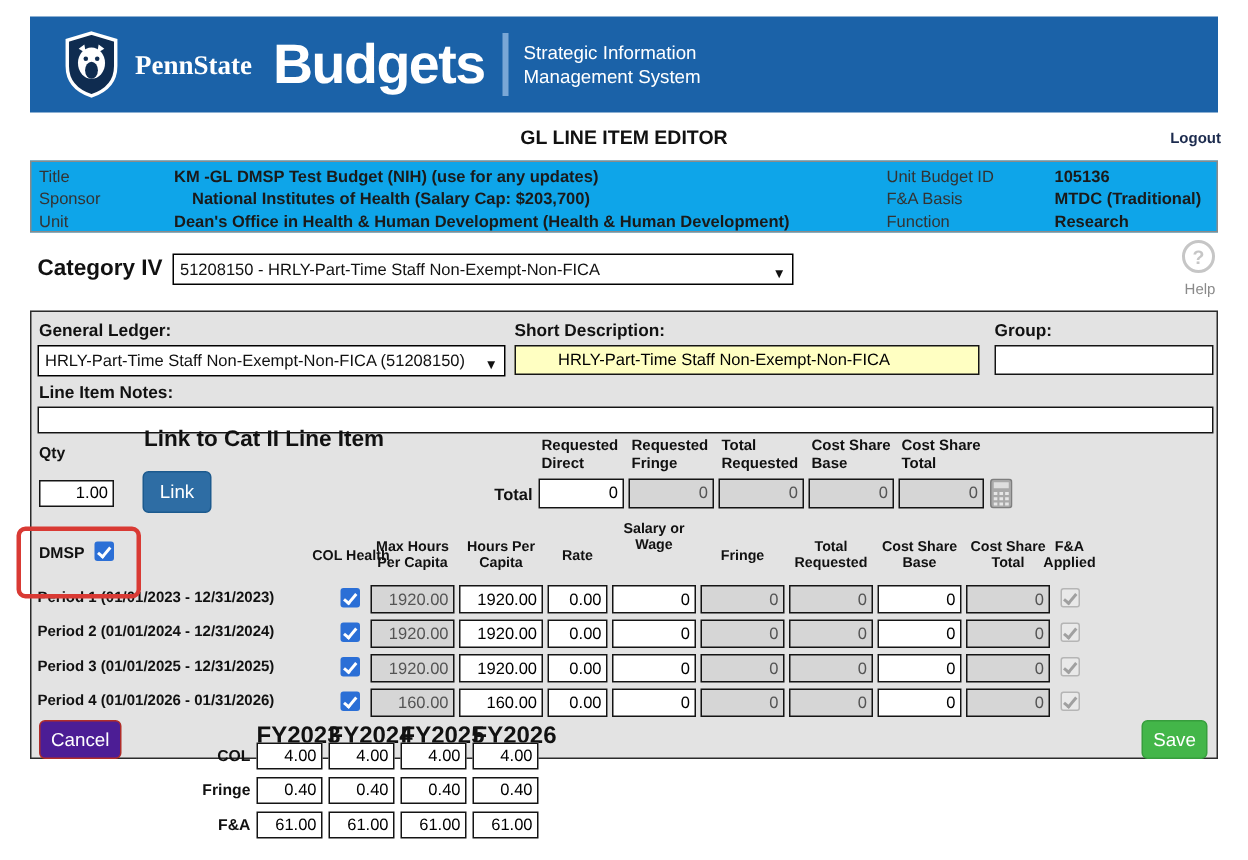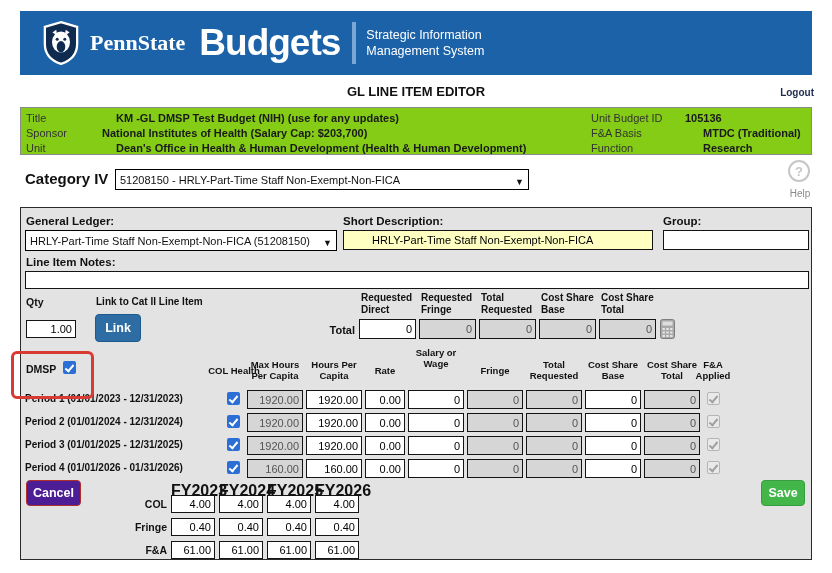--- a/index.html
+++ b/index.html
@@ -3,62 +3,62 @@
 <meta charset="utf-8">
 <style>
   html,body{margin:0;padding:0;background:#fff;}
   .page{position:relative;width:832px;height:573px;background:#fff;
         font-family:"Liberation Sans",sans-serif;color:#111;overflow:hidden;}
 
   
   .topbar{position:absolute;left:20px;top:11px;width:792px;height:64px;background:#1b62a8;
           display:flex;align-items:center;}
   .logo-wrap{margin-left:22px;width:38px;height:46px;}
-  .brand{color:#fff;font-family:"Liberation Serif",serif;font-weight:bold;font-size:22px;margin-left:10px;}
+  .brand{color:#fff;font-family:"Liberation Serif",serif;font-weight:bold;font-size:18px;margin-left:10px;}
   .appname{color:#fff;font-weight:bold;font-size:37px;letter-spacing:-1px;margin-left:14px;}
   .tagdiv{width:4px;height:42px;background:#7aa7d6;margin-left:12px;}
   .tagline{color:#fff;font-size:12.5px;line-height:1.3;margin-left:10px;}
 
   .pagetitle{position:absolute;left:0;top:84px;width:832px;text-align:center;
              font-weight:bold;font-size:13px;color:#111;}
   .logout{position:absolute;right:18px;top:87px;font-weight:bold;font-size:10px;color:#1c2b4e;cursor:pointer;margin-left:43px;}
 
   
-  .infopanel{position:absolute;left:20px;top:107px;width:792px;height:48px;background:#84cc16;
+  .infopanel{position:absolute;left:20px;top:107px;width:792px;height:48px;background:#0ea5e9;
              border:1px solid #8a8a8a;box-sizing:border-box;font-size:11px;}
   .inf-lab{position:absolute;color:#333;}
   .inf-val{position:absolute;font-weight:bold;color:#1a1a1a;}
 
   
   .cat-label{position:absolute;left:25px;top:170px;font-weight:bold;font-size:15px;}
   .sel{position:absolute;background:#fff;border:1.6px solid #000;box-sizing:border-box;
        font-size:11px;line-height:18px;padding:1px 18px 0 4px;white-space:nowrap;overflow:hidden;cursor:pointer;}
   .sel .chev{position:absolute;right:4px;top:3px;font-size:9px;color:#111;}
   .help-circle{position:absolute;left:788px;top:160px;width:22px;height:22px;border-radius:50%;
                border:2px solid #c6c6c6;color:#c6c6c6;font-weight:bold;font-size:13px;
                display:flex;align-items:center;justify-content:center;cursor:pointer;box-sizing:border-box;}
   .help-text{position:absolute;left:782px;top:188px;width:36px;text-align:center;font-size:10px;color:#8a8a8a;}
 
   
-  .panel{position:absolute;left:20px;top:207px;width:792px;height:353px;background:#e3e3e3;
+  .panel{position:absolute;left:20px;top:207px;width:792px;height:299px;background:#e3e3e3;
          border:1.5px solid #2b2b2b;box-sizing:border-box;}
   .lab{position:absolute;font-weight:bold;font-size:11.5px;color:#111;white-space:nowrap;}
   input.fld{position:absolute;height:20px;border:1.5px solid #141414;background:#fff;
             font-family:"Liberation Sans",sans-serif;font-size:11px;padding:0 3px;box-sizing:border-box;}
   input.num{text-align:right;}
   input.gray{background:#d6d6d6;}
   input.yellow{background:#ffffc2;}
 
   .cb{position:absolute;width:13px;height:13px;background:#2b6fd6;border-radius:2px;cursor:pointer;}
   .cb::after{content:"";position:absolute;left:4px;top:1.5px;width:3px;height:7px;
              border:solid #fff;border-width:0 2px 2px 0;transform:rotate(40deg);}
   .cb.dis{background:#e9e9e9;border:1px solid #b5b5b5;box-sizing:border-box;cursor:default;}
   .cb.dis::after{border-color:#a0a0a0;left:3px;top:0.5px;}
 
-  .btn{position:absolute;border-radius:4px;color:#fff;font-weight:bold;text-align:left;cursor:pointer;
+  .btn{position:absolute;border-radius:4px;color:#fff;font-weight:normal;text-align:left;cursor:pointer;
        font-size:12.5px;display:flex;align-items:center;justify-content:center;box-sizing:border-box;}
   .btn-link{background:#2e6da4;border:1px solid #1c5a8e;}
   .btn-cancel{background:#4c1d95;border:1px solid #b02d29;}
   .btn-save{background:#43b649;border:1px solid #379e3d;}
 
   .colhead{position:absolute;font-weight:bold;font-size:10px;line-height:1.2;color:#111;}
   .gridhead{position:absolute;font-weight:bold;font-size:9.5px;line-height:1.15;color:#111;
             display:flex;align-items:center;justify-content:center;text-align:center;}
   .plabel{position:absolute;left:4px;font-weight:bold;font-size:10px;white-space:nowrap;color:#111;}
   .total-lab{position:absolute;font-weight:bold;font-size:11px;text-align:right;}
@@ -95,26 +95,26 @@
     </div>
   </div>
 
   <div class="pagetitle">GL LINE ITEM EDITOR</div>
   <div class="logout">Logout</div>
 
   <div class="infopanel">
     <div class="inf-lab" style="left:5px;top:4px">Title</div>
     <div class="inf-val" style="left:95px;top:4px">KM -GL DMSP Test Budget (NIH) (use for any updates)</div>
     <div class="inf-lab" style="left:5px;top:19px">Sponsor</div>
-    <div class="inf-val" style="left:81px;top:19px">National Institutes of Health (Salary Cap: $203,700)</div>
+    <div class="inf-val" style="left:107px;top:19px">National Institutes of Health (Salary Cap: $203,700)</div>
     <div class="inf-lab" style="left:5px;top:34px">Unit</div>
     <div class="inf-val" style="left:95px;top:34px">Dean's Office in Health &amp; Human Development (Health &amp; Human Development)</div>
 
     <div class="inf-lab" style="left:570px;top:4px">Unit Budget ID</div>
-    <div class="inf-val" style="left:664px;top:4px">105136</div>
+    <div class="inf-val" style="left:682px;top:4px">105136</div>
     <div class="inf-lab" style="left:570px;top:19px">F&amp;A Basis</div>
     <div class="inf-val" style="left:682px;top:19px">MTDC (Traditional)</div>
     <div class="inf-lab" style="left:570px;top:34px">Function</div>
     <div class="inf-val" style="left:682px;top:34px">Research</div>
   </div>
 
   <div class="cat-label">Category IV</div>
   <div class="sel" style="left:115px;top:169px;width:414px;height:21px">
     <span>51208150 - HRLY-Part-Time Staff Non-Exempt-Non-FICA</span>
     <span class="chev">▼</span>
@@ -132,21 +132,21 @@
       <span>HRLY-Part-Time Staff Non-Exempt-Non-FICA (51208150)</span>
       <span class="chev">▼</span>
     </div>
     <input class="fld yellow" style="left: 322px; top: 22px; width: 310px; padding-left: 28px;" value="HRLY-Part-Time Staff Non-Exempt-Non-FICA">
     <input class="fld" style="left: 642px; top: 22px; width: 146px;" value="">
 
     <div class="lab" style="left:5px;top:48px">Line Item Notes:</div>
     <input class="fld" style="left: 4px; top: 63px; width: 784px; height: 18px;" value="">
 
     <div class="lab" style="left:5px;top:88px;font-size:10.5px">Qty</div>
-    <div class="lab" style="left:75px;top:88px;font-size:10px">Link to Cat II Line Item</div>
+    <div class="lab" style="left:75px;top:76px;font-size:15px">Link to Cat II Line Item</div>
 
     <div class="colhead" style="left:340px;top:84px;width:57px">Requested Direct</div>
     <div class="colhead" style="left:400px;top:84px;width:57px">Requested Fringe</div>
     <div class="colhead" style="left:460px;top:84px;width:57px">Total Requested</div>
     <div class="colhead" style="left:520px;top:84px;width:57px">Cost Share Base</div>
     <div class="colhead" style="left:580px;top:84px;width:57px">Cost Share Total</div>
 
     <input class="fld num" style="left: 5px; top: 112px; width: 50px; height: 18px;" value="1.00">
     <div class="btn btn-link" style="left:74px;top:106px;width:46px;height:28px">Link</div>
 

